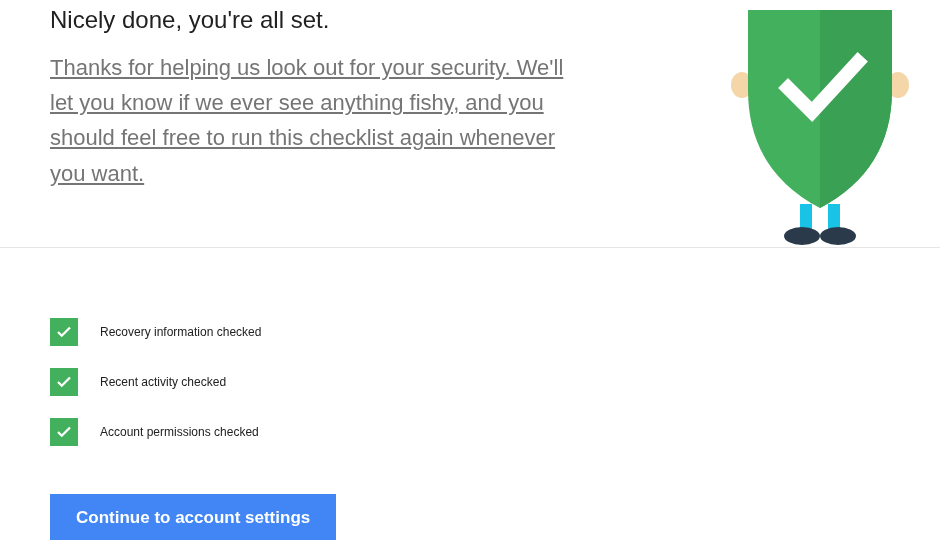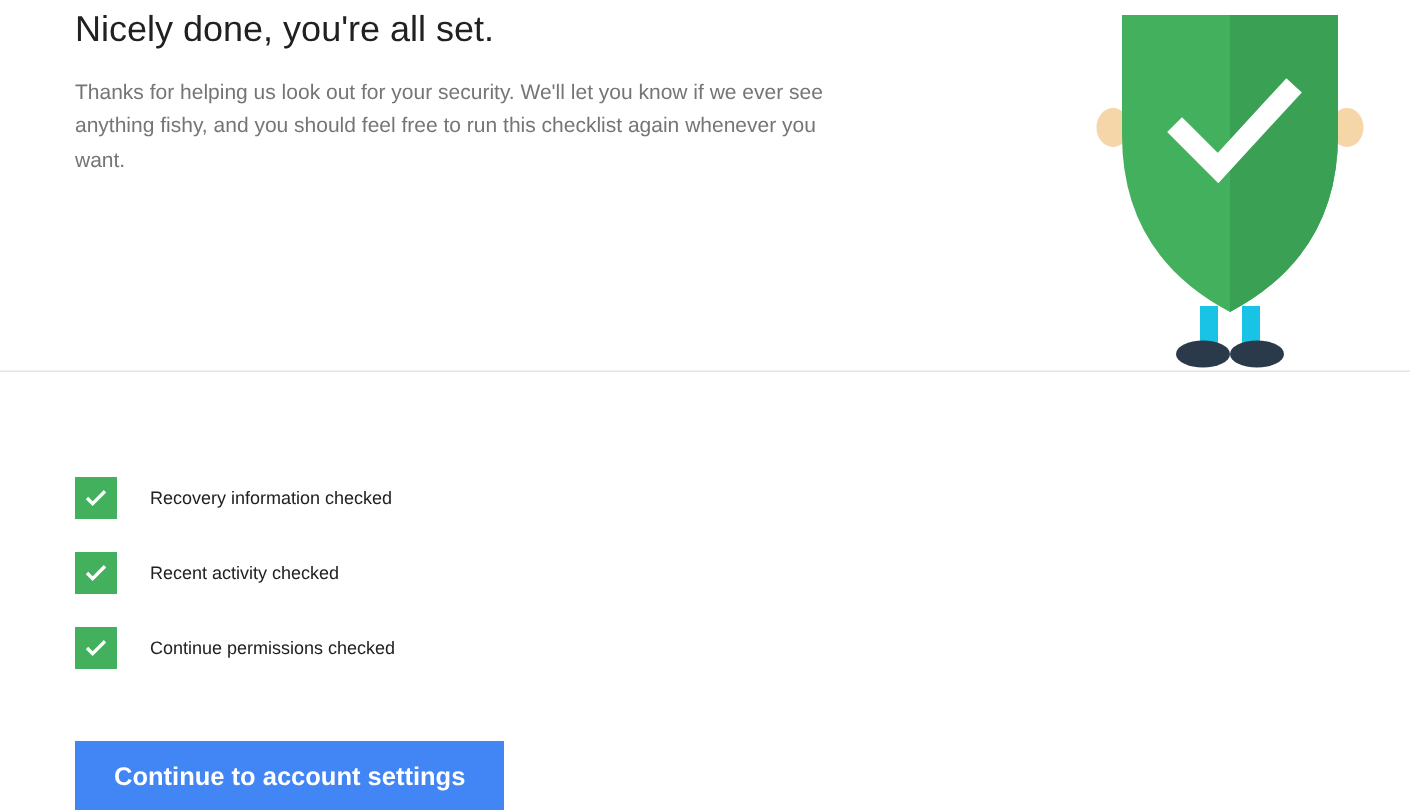--- a/index.html
+++ b/index.html
@@ -21,24 +21,25 @@
       flex: 0 0 560px;
       padding-top: 6px;
     }
     .page-title {
       font-size: 24px;
       font-weight: 400;
       color: #212121;
       margin-bottom: 16px;
     }
     .page-subtitle {
-      font-size: 14px;
+      font-size: 22px;
       line-height: 1.6;
       color: #757575;
       max-width: 520px;
+      text-decoration: underline;
     }
     .illustration {
       position: absolute;
       right: 20px;
       top: 0;
     }
     .checklist-section {
       padding: 70px 0 0 50px;
     }
     .checklist-item {
@@ -122,17 +123,17 @@
         </svg>
     </span>
     <span class="checklist-label">Recent activity checked</span>
   </div>
   <div class="checklist-item">
     <span class="check-icon-box">
       <svg viewBox="0 0 24 24">
           <path d="M4 12 L9 17 L20 6" stroke="#fff" stroke-width="3" fill="none"></path>
         </svg>
     </span>
-    <span class="checklist-label">Continue permissions checked</span>
+    <span class="checklist-label">Account permissions checked</span>
   </div>
 
   <button class="cta-button">Continue to account settings</button>
 </div>
 
 </body></html>

